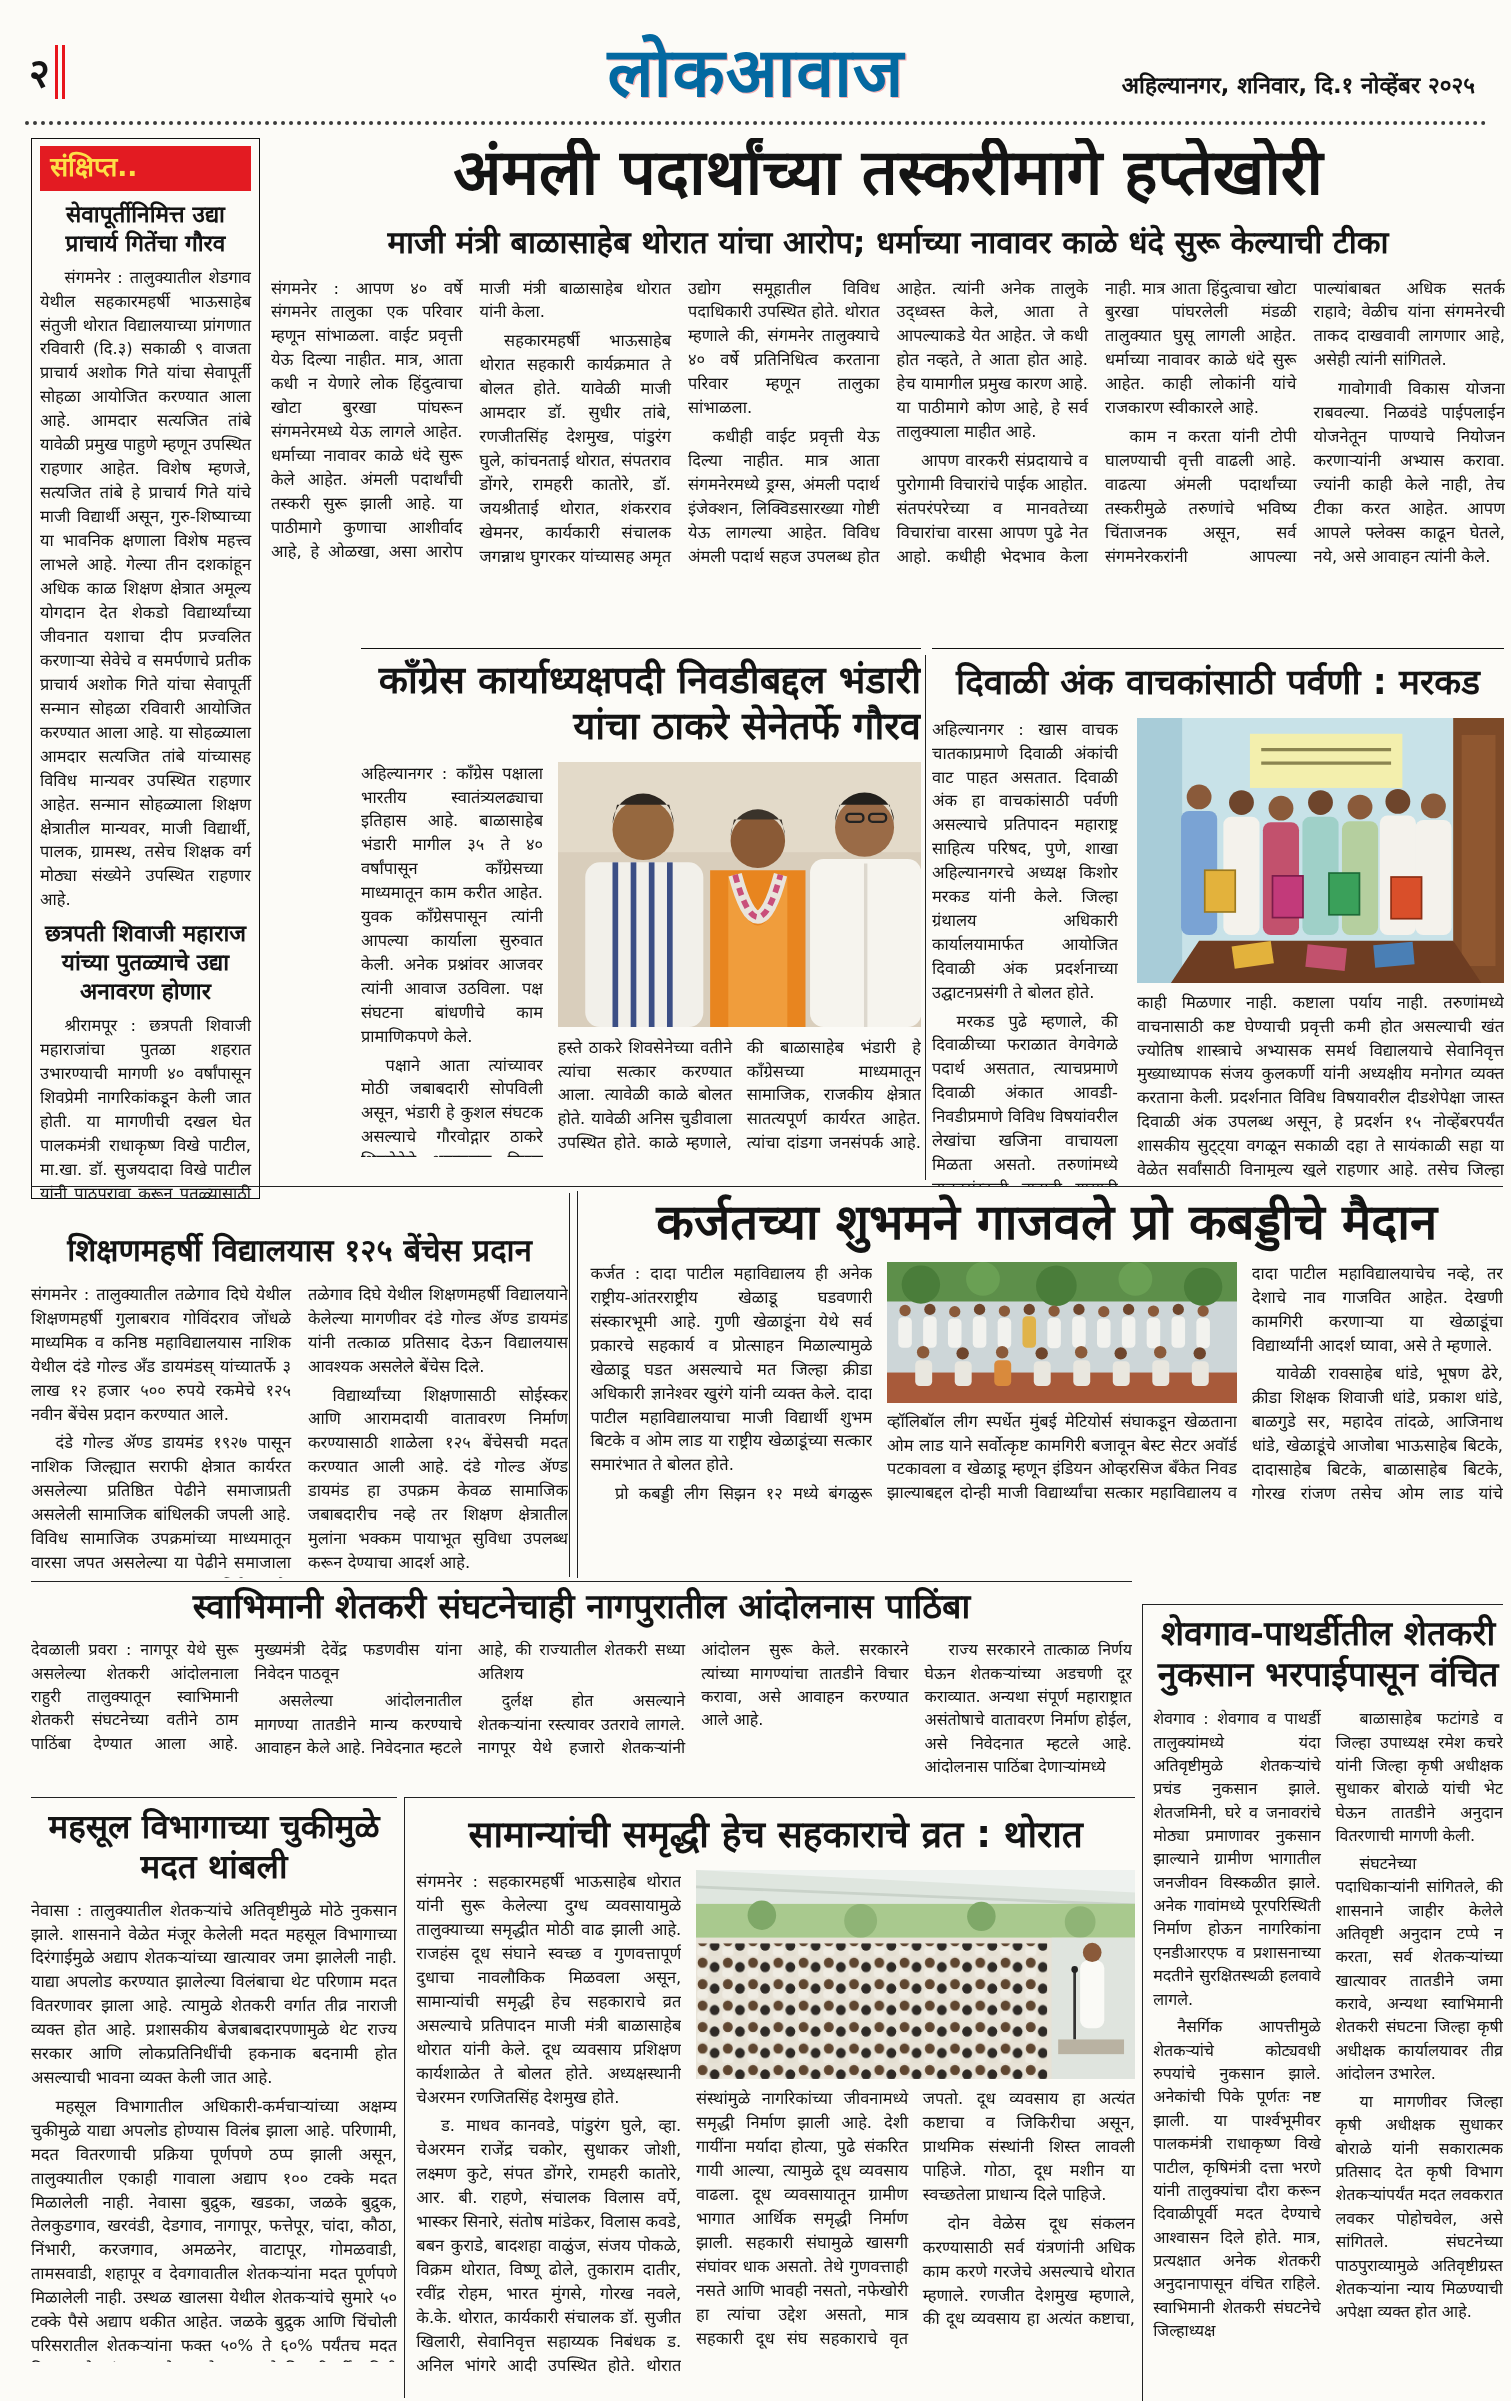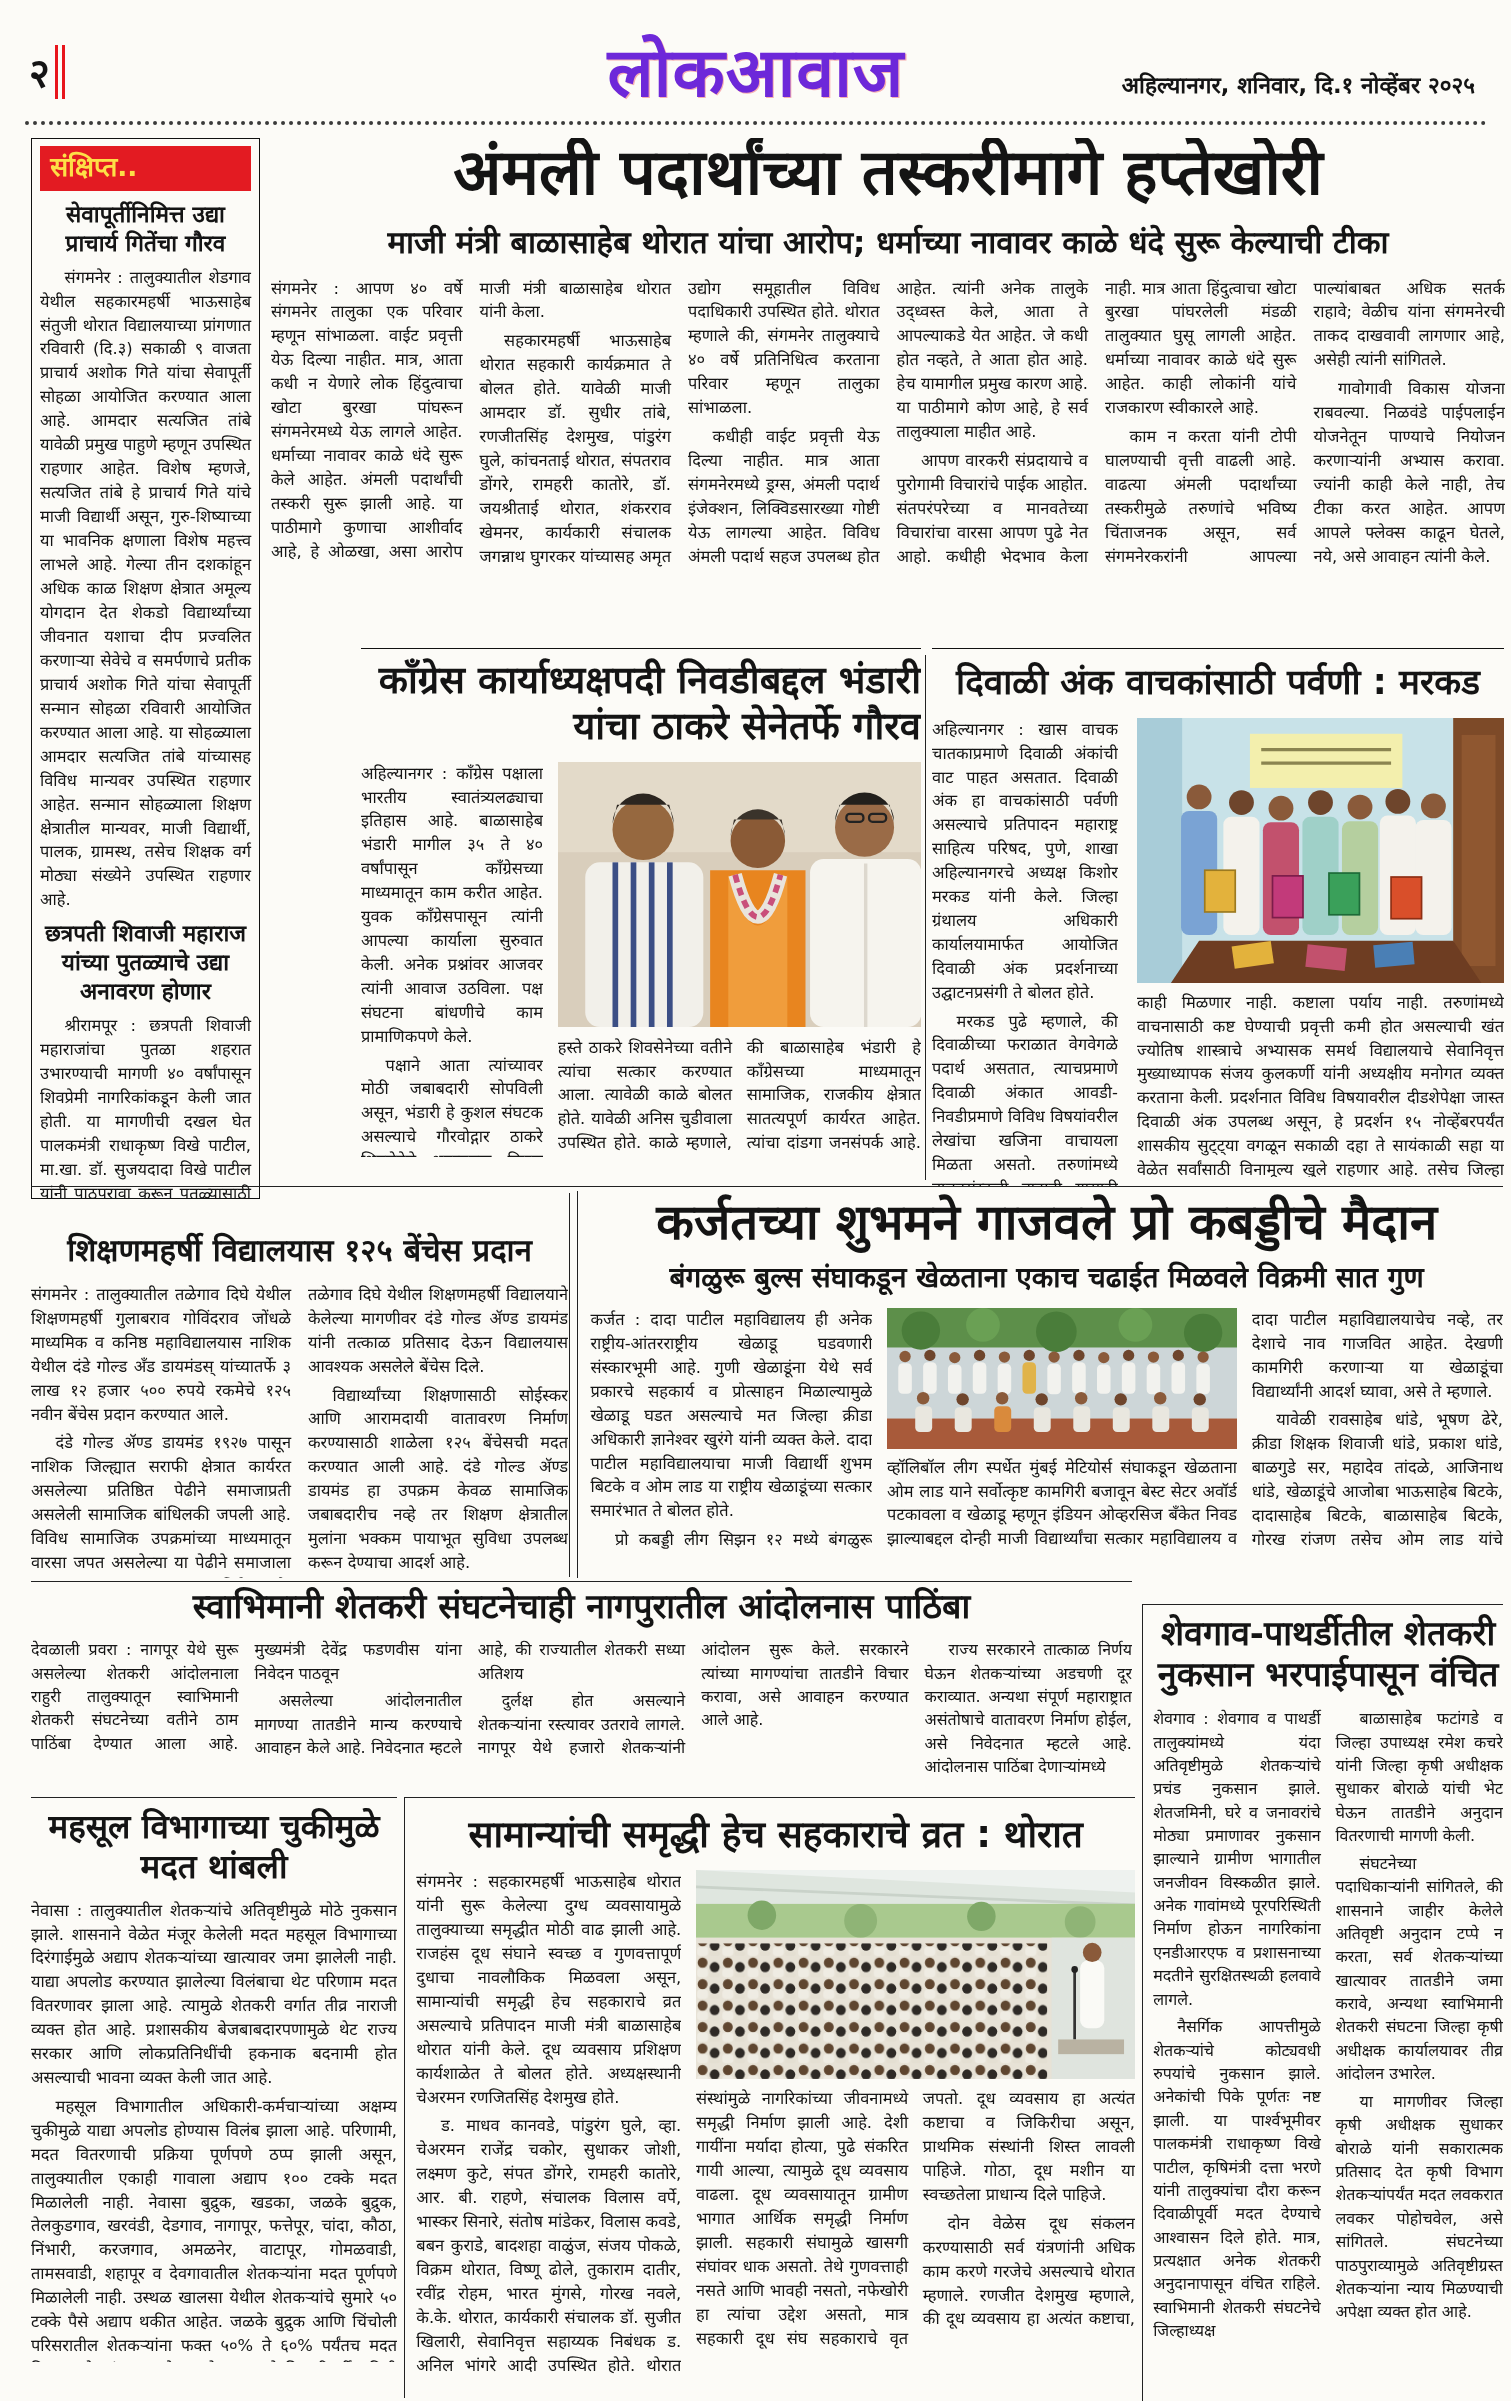--- a/index.html
+++ b/index.html
@@ -2,21 +2,21 @@
 <html style="font-size:9px"><head>
 <meta charset="utf-8">
 <style>
   html,body{margin:0;padding:0;background:#888;}
   .page{position:relative;width:1512px;height:2401px;background:#fcfbf7;font-family:"DejaVu Sans",sans-serif;color:#141414;overflow:hidden;}
   .abs{position:absolute;box-sizing:border-box;}
   
   .pagenum{left:29px;top:44px;font-size:40px;font-weight:bold;display:flex;align-items:center;gap:5.6px;}
   .redbars{display:inline-flex;gap:4px;height:54px;}
   .redbars span{display:inline-block;width:2.8px;background:#e8151c;}
-  .masthead{left:0;right:0;top:22.6px;text-align:center;font-size:68px;font-weight:800;color:#6d28d9;letter-spacing:1.1px;text-shadow:1.1px 1.1px 0 #f6b0b2;}
+  .masthead{left:0;right:0;top:22.6px;text-align:center;font-size:68px;font-weight:800;color:#0369a1;letter-spacing:1.1px;text-shadow:1.1px 1.1px 0 #f6b0b2;}
   .dateline{right:37px;top:69px;font-size:22.6px;font-weight:600;}
   .hdr-rule{left:25.4px;right:25.4px;top:121px;border-top:4px dotted #3a3a3a;height:0;}
   
   .vline{background:#222;width:1.1px;}
   .hline{background:#222;height:1.1px;}
   
   .briefs{left:31px;top:138px;width:229px;height:1061px;border:1.7px solid #111;padding:5.6px 8px;overflow:hidden;}
   .brief-tag{background:#e31b22;color:#fde047;font-size:26.5px;font-weight:bold;padding:2.3px 4.5px 6.8px 10.2px;margin:1.1px 0 9px 0;}
   .brief-title{font-size:22.6px;font-weight:bold;text-align:center;line-height:1.28;margin:6.8px 0 8px;}
   .bp{font-size:16.4px;line-height:1.46;text-align:justify;margin:0 0 4.5px 0;text-indent:1.5em;}
@@ -221,21 +221,20 @@
     <div class="benches-body">
       <p class="bp noind">संगमनेर : तालुक्यातील तळेगाव दिघे येथील शिक्षणमहर्षी गुलाबराव गोविंदराव जोंधळे माध्यमिक व कनिष्ठ महाविद्यालयास नाशिक येथील दंडे गोल्ड अँड डायमंडस् यांच्यातर्फे ३ लाख १२ हजार ५०० रुपये रकमेचे १२५ नवीन बेंचेस प्रदान करण्यात आले.</p>
       <p class="bp">दंडे गोल्ड ॲण्ड डायमंड १९२७ पासून नाशिक जिल्ह्यात सराफी क्षेत्रात कार्यरत असलेल्या प्रतिष्ठित पेढीने समाजाप्रती असलेली सामाजिक बांधिलकी जपली आहे. विविध सामाजिक उपक्रमांच्या माध्यमातून वारसा जपत असलेल्या या पेढीने समाजाला एक स्तुत्य उदाहरण घालून दिले आहे. तळेगाव दिघे येथील शिक्षणमहर्षी विद्यालयाने केलेल्या मागणीवर दंडे गोल्ड ॲण्ड डायमंड यांनी तत्काळ प्रतिसाद देऊन विद्यालयास आवश्यक असलेले बेंचेस दिले.</p>
       <p class="bp">विद्यार्थ्यांच्या शिक्षणासाठी सोईस्कर आणि आरामदायी वातावरण निर्माण करण्यासाठी शाळेला १२५ बेंचेसची मदत करण्यात आली आहे. दंडे गोल्ड ॲण्ड डायमंड हा उपक्रम केवळ सामाजिक जबाबदारीच नव्हे तर शिक्षण क्षेत्रातील मुलांना भक्कम पायाभूत सुविधा उपलब्ध करून देण्याचा आदर्श आहे.</p>
 
     </div>
   </div>
 
   <div class="abs kabaddi">
     <div class="kabaddi-h">कर्जतच्या शुभमने गाजवले प्रो कबड्डीचे मैदान</div>
-    <div class="kabaddi-sub">बंगळुरू बुल्स संघाकडून खेळताना एकाच चढाईत मिळवले विक्रमी सात गुण</div>
     <div class="kabaddi-body">
       <div class="kabaddi-c1">
         <p class="bp noind">कर्जत : दादा पाटील महाविद्यालय ही अनेक राष्ट्रीय-आंतरराष्ट्रीय खेळाडू घडवणारी संस्कारभूमी आहे. गुणी खेळाडूंना येथे सर्व प्रकारचे सहकार्य व प्रोत्साहन मिळाल्यामुळे खेळाडू घडत असल्याचे मत जिल्हा क्रीडा अधिकारी ज्ञानेश्वर खुरंगे यांनी व्यक्त केले. दादा पाटील महाविद्यालयाचा माजी विद्यार्थी शुभम बिटके व ओम लाड या राष्ट्रीय खेळाडूंच्या सत्कार समारंभात ते बोलत होते.</p>
         <p class="bp">प्रो कबड्डी लीग सिझन १२ मध्ये बंगळुरू बुल्स संघाकडून खेळताना शुभम बिटके याने बलाढ्य पटना पायरेटस संघाच्या सहा खेळाडूंना एकाच चढाईत बाद करून, बोनस गुणांसह सात गुण प्राप्त केले. तसेच</p>
       </div>
       <div class="kabaddi-mid">
         <div class="photo kabaddi-photo">
           <svg viewBox="0 0 620 250" width="100%" height="100%" preserveAspectRatio="none">
             <rect width="620" height="250" fill="#cdd6d8"></rect>
             <rect width="620" height="70" fill="#5d8f4a"></rect>

